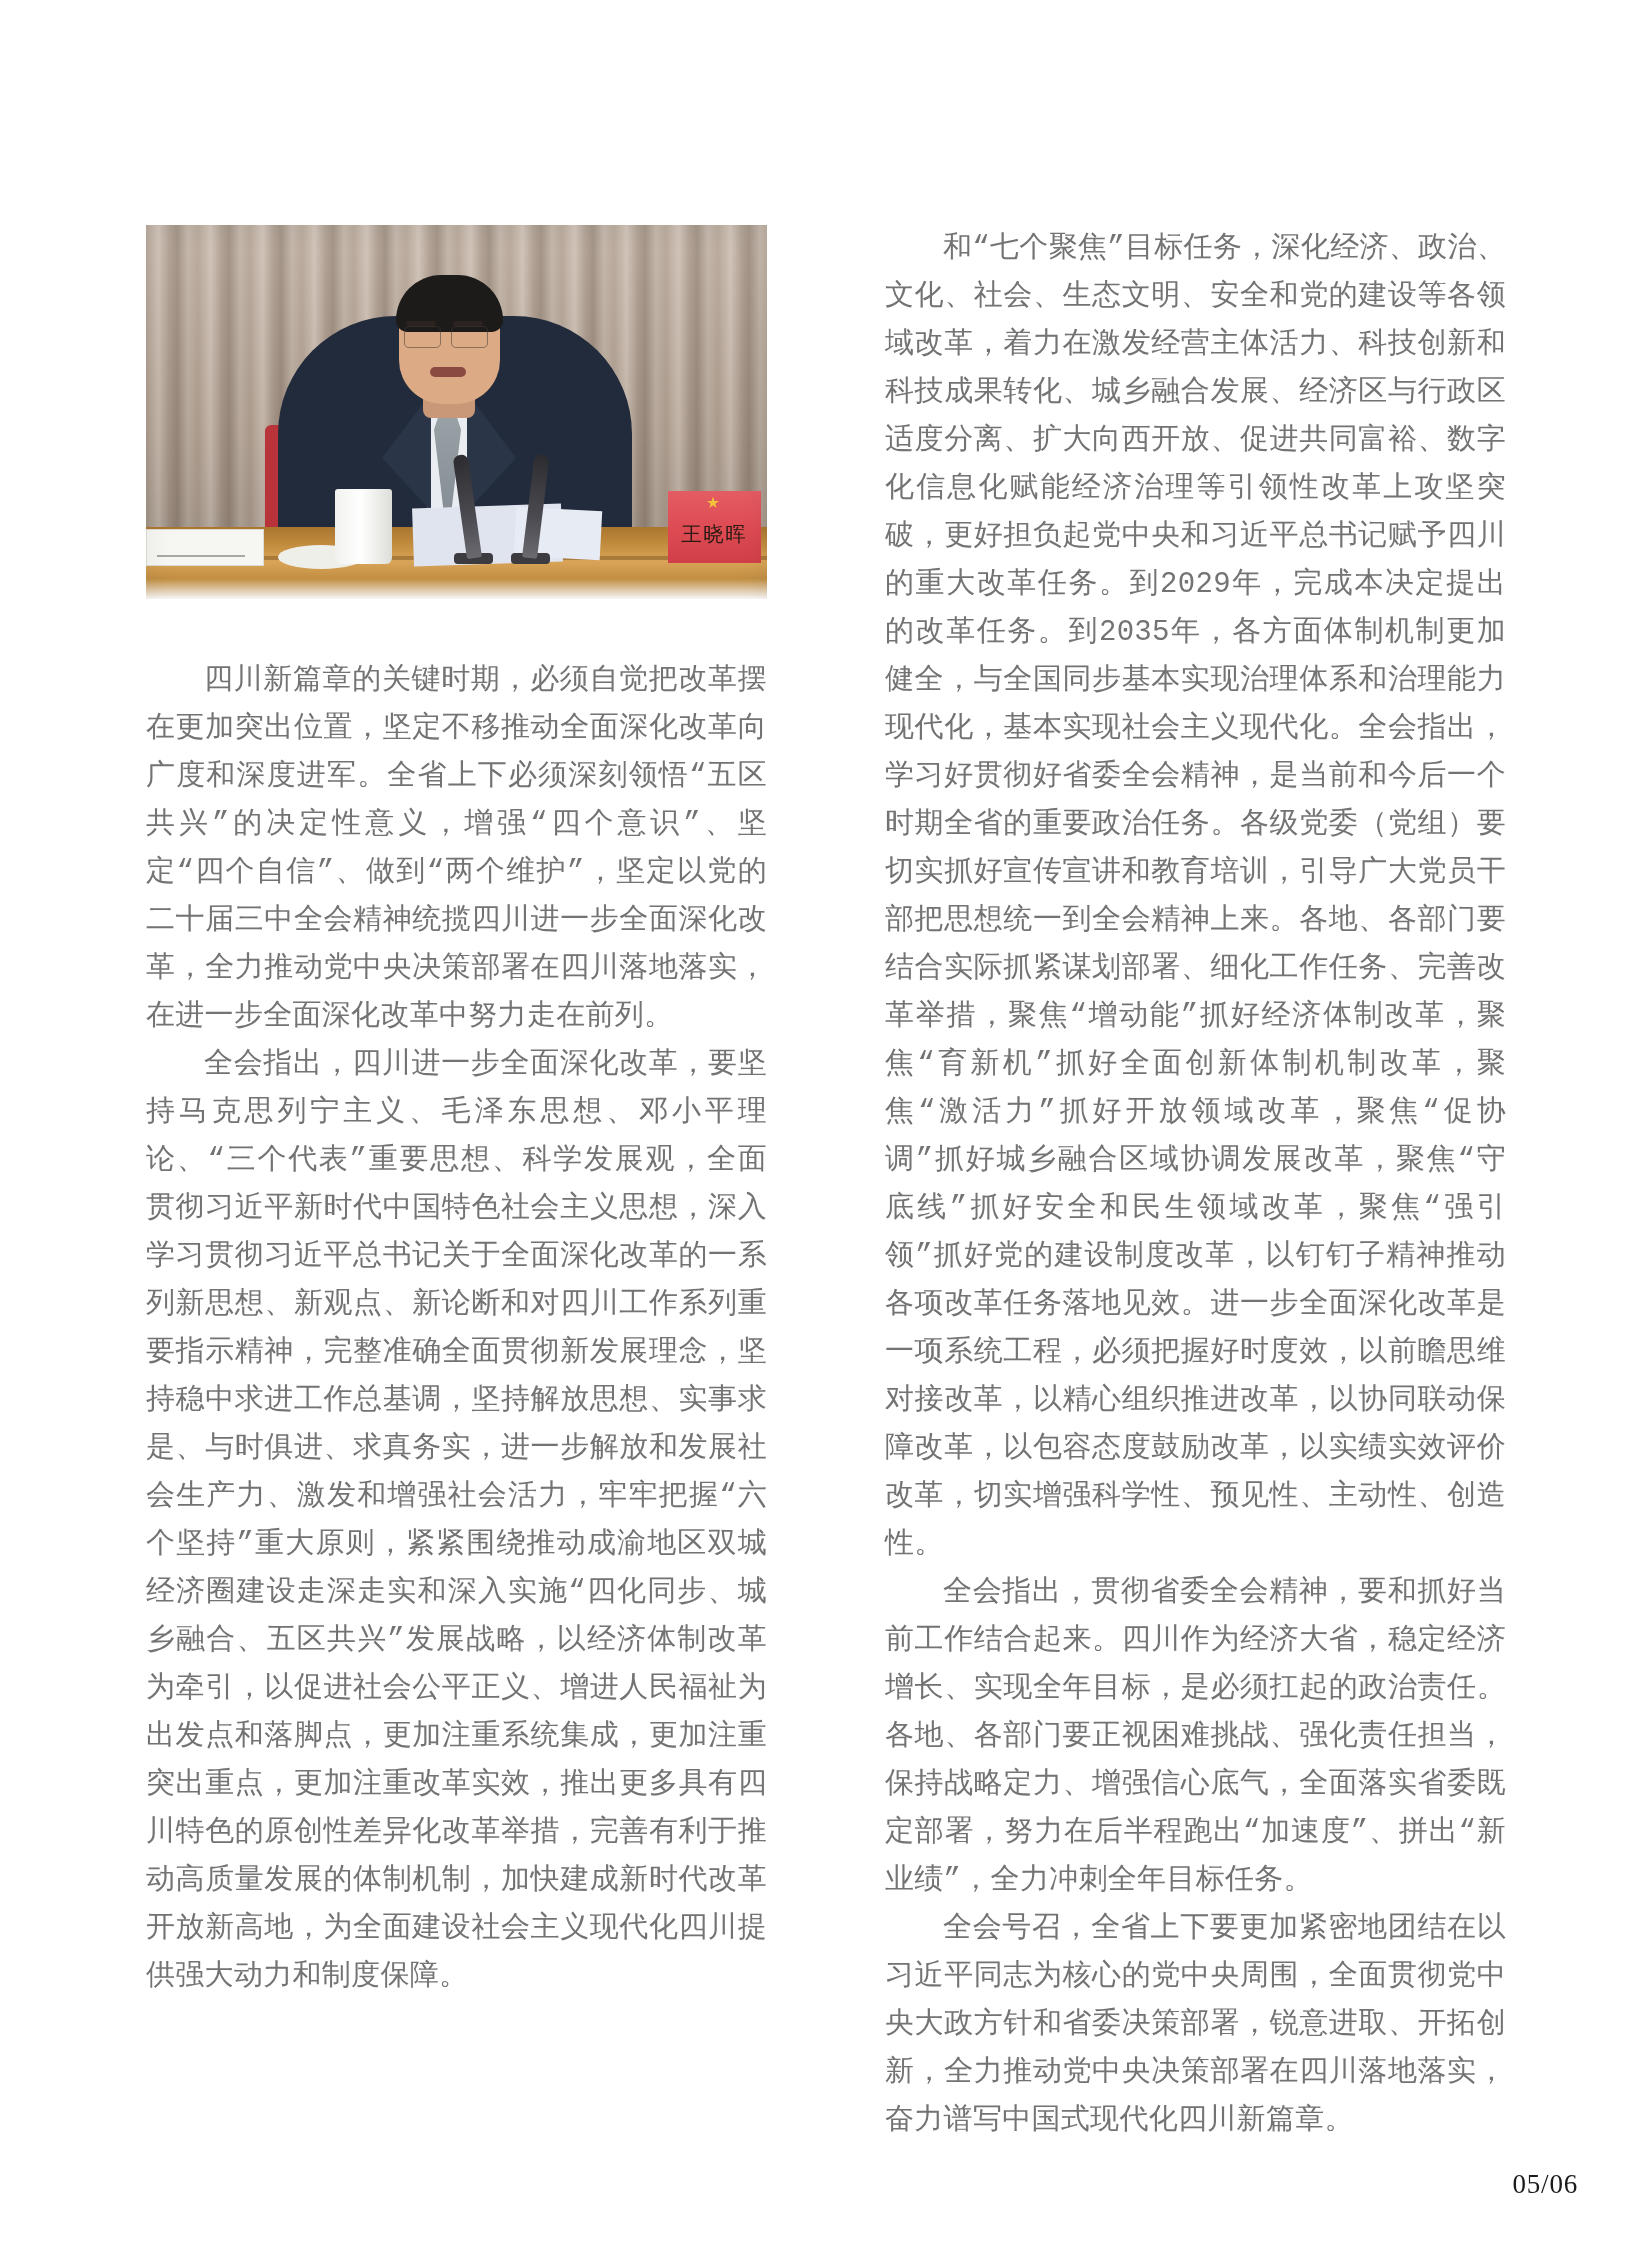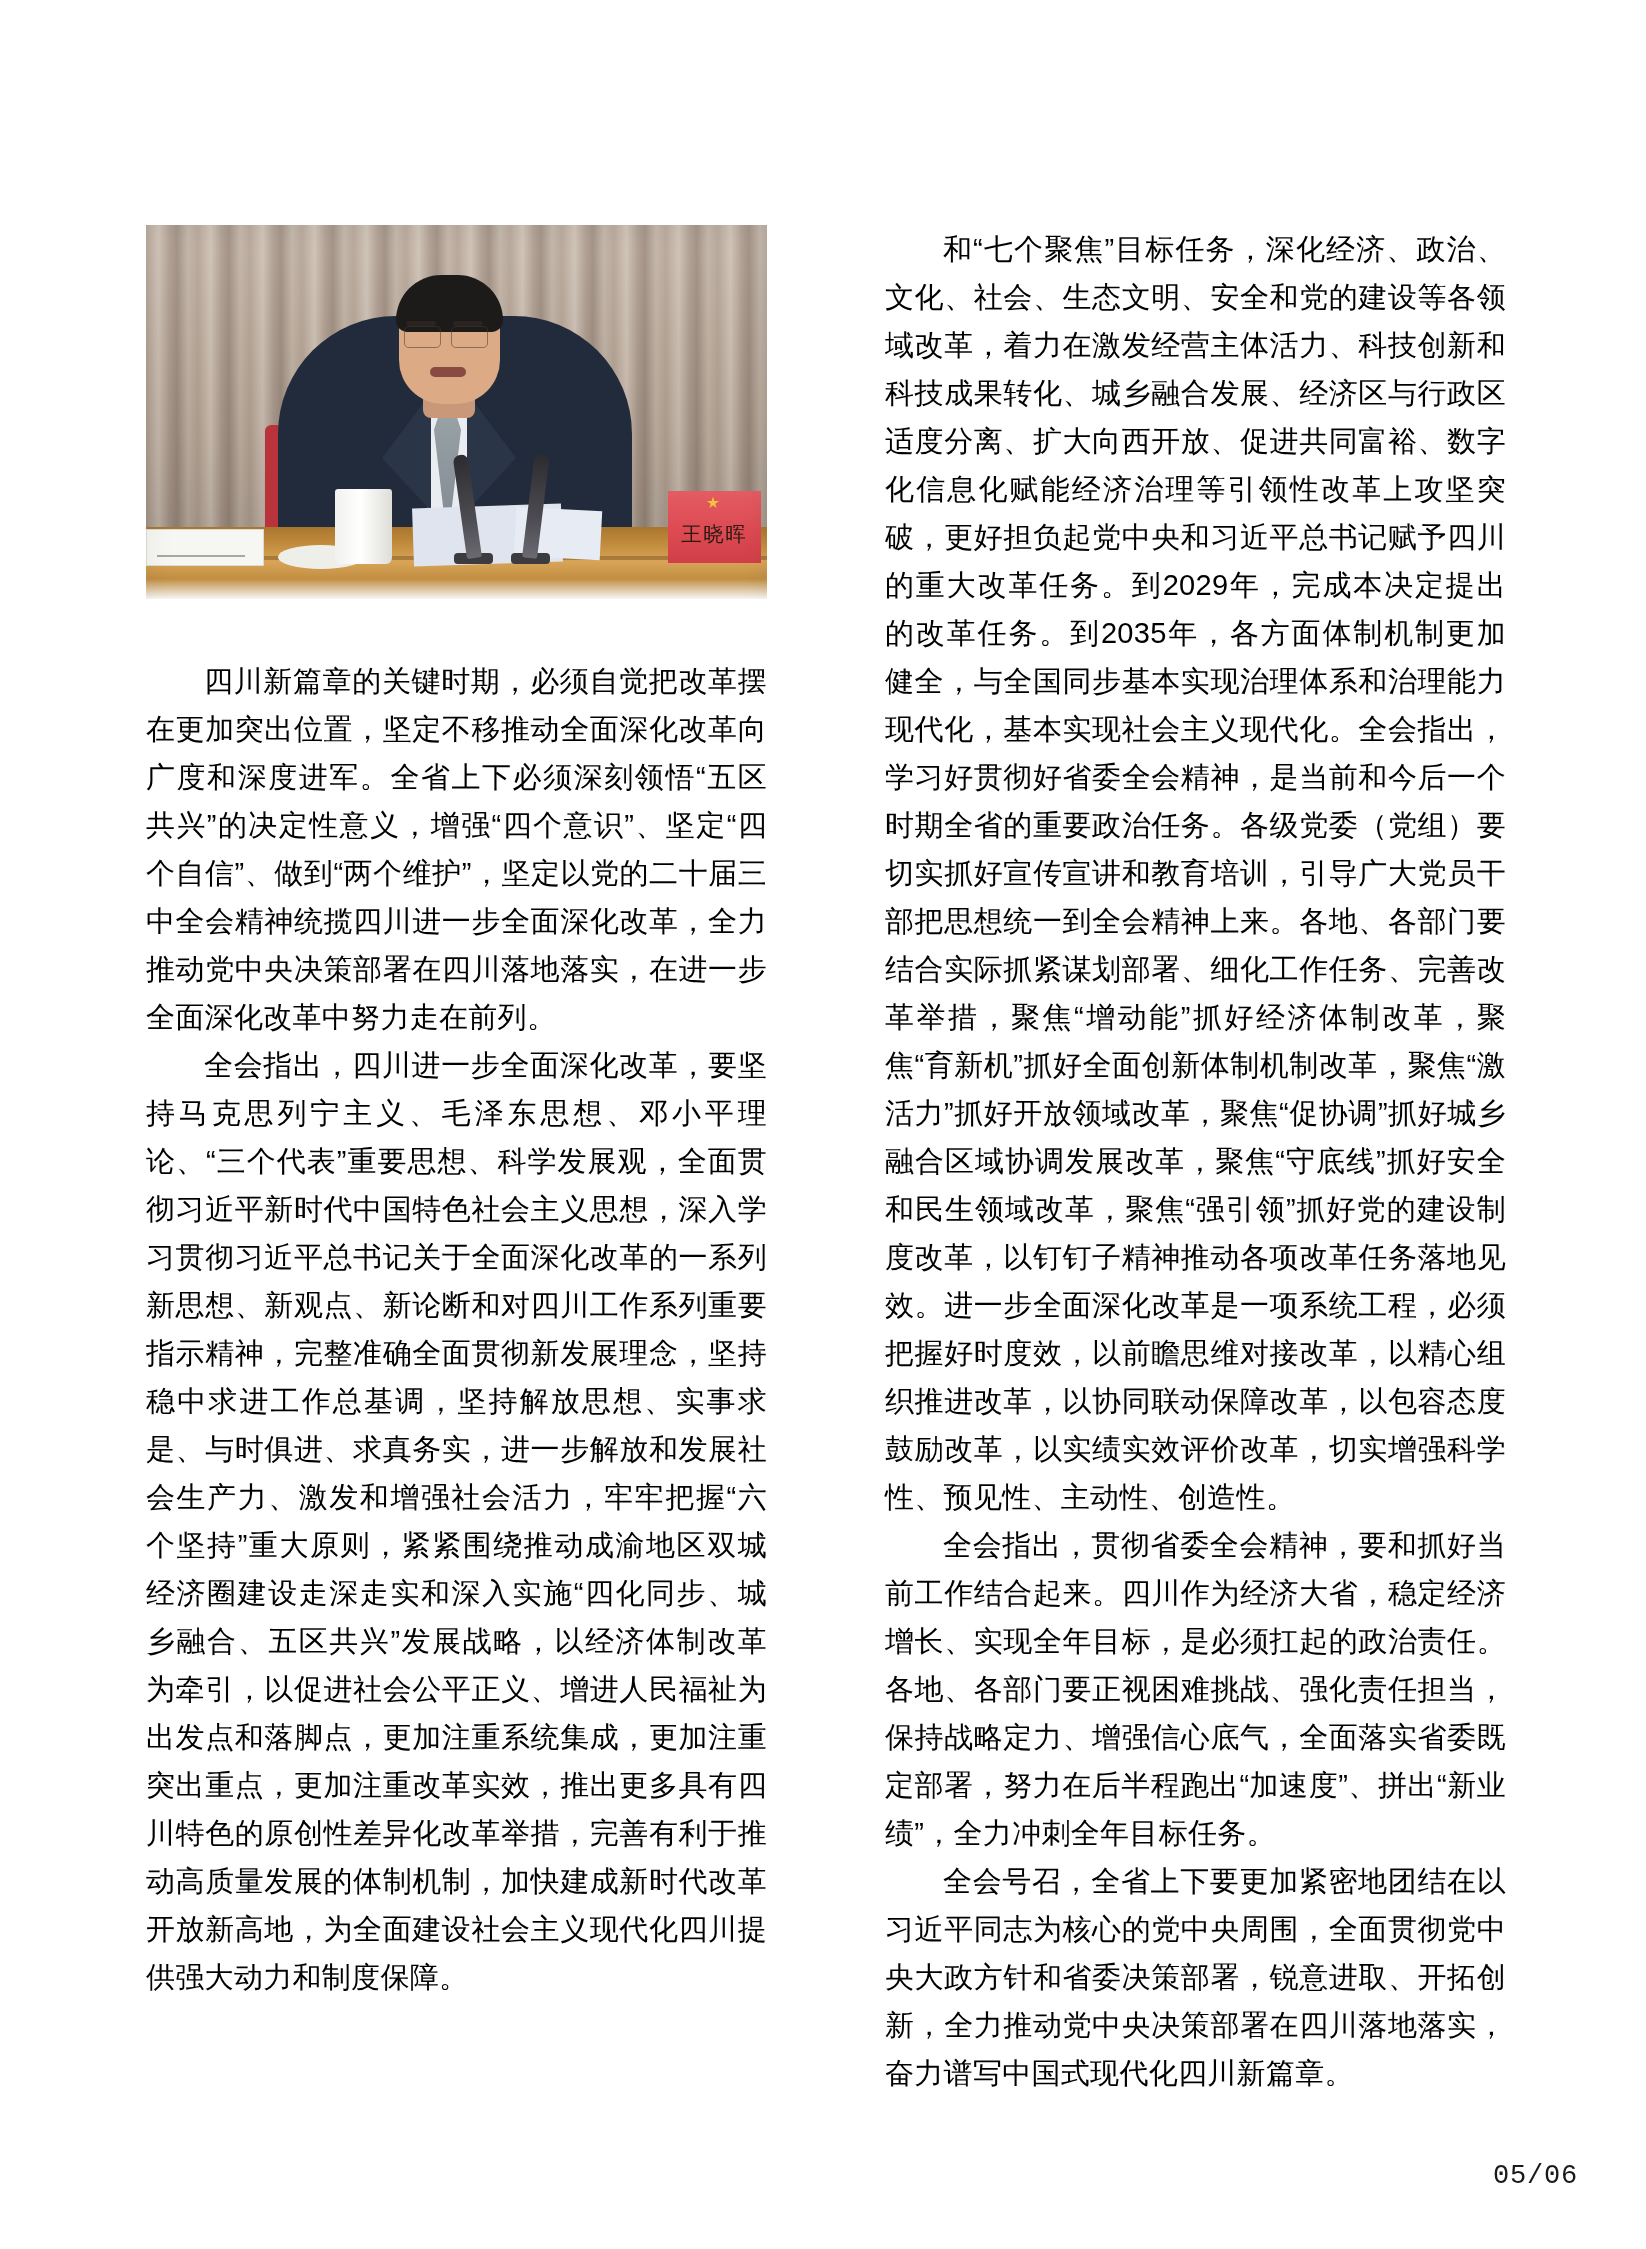--- a/index.html
+++ b/index.html
@@ -304,39 +304,39 @@
     inset: 0;
     backdrop-filter: blur(0px);
     box-shadow: inset 0 0 31px rgba(0,0,0,0.07);
     pointer-events: none;
   }
 
   
   .para {
     font-size: 29px;
     line-height: 48px;
-    color: #000000;
+    color: #737373;
     text-align: justify;
     text-justify: inter-character;
     text-indent: 2em;
     margin: 0;
     letter-spacing: 0.3px;
-    font-family: Liberation Sans, sans-serif;
+    font-family: Liberation Mono, monospace;
   }
   .para + .para { margin-top: 0; }
 
   
   .page-number {
     position: absolute;
     right: 69px;
-    bottom: 59px;
+    bottom: 50px;
     font-size: 27px;
     letter-spacing: 0.8px;
     color: #1a1a1a;
-    font-family: Liberation Mono, monospace;
+    font-family: Liberation Serif, serif;
   }
 </style>
 </head>
 <body>
 
 <div class="page">
 
   <div class="columns">
 
     <div class="col">

